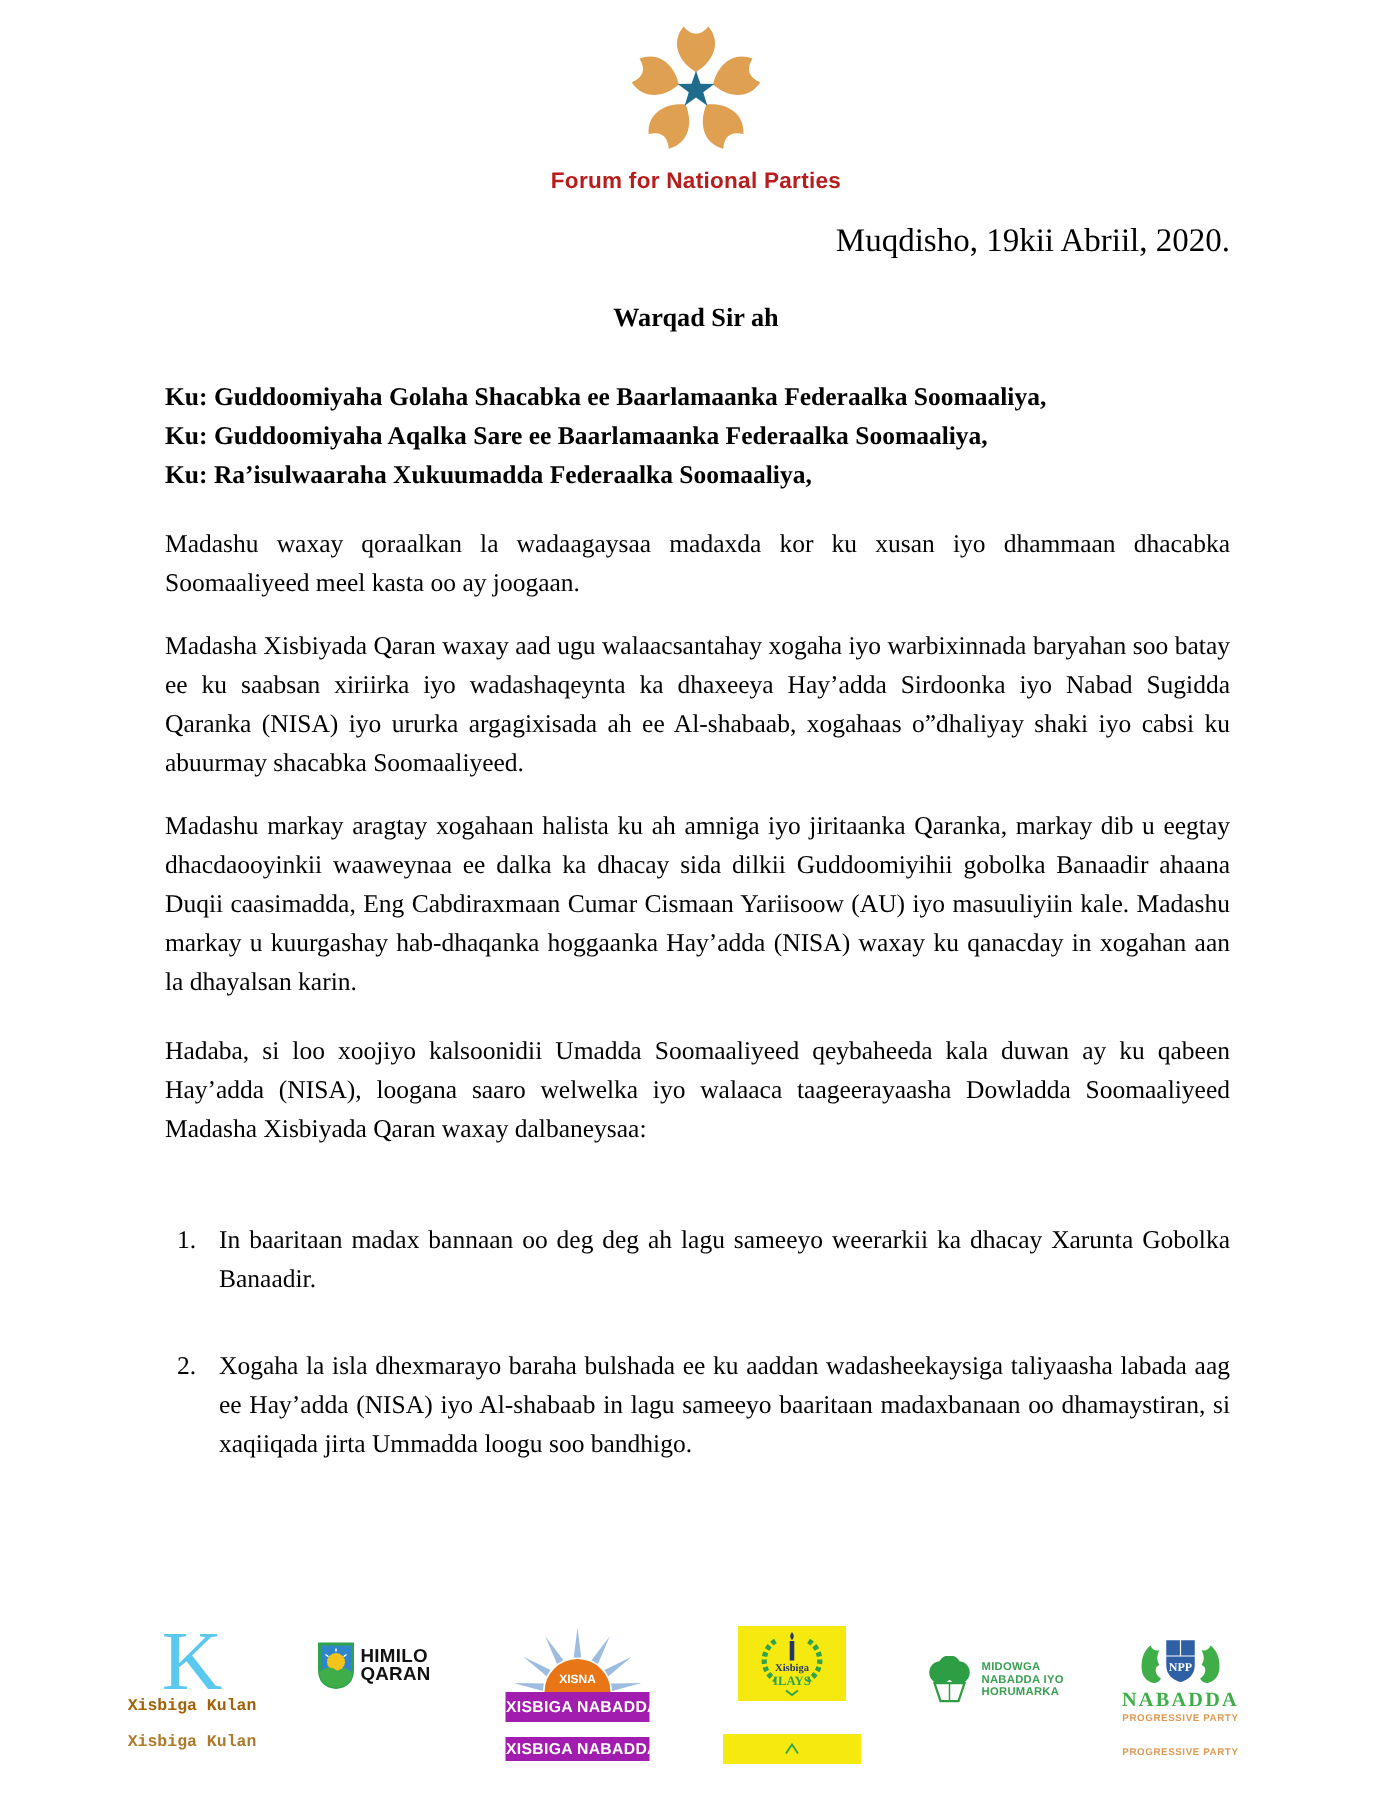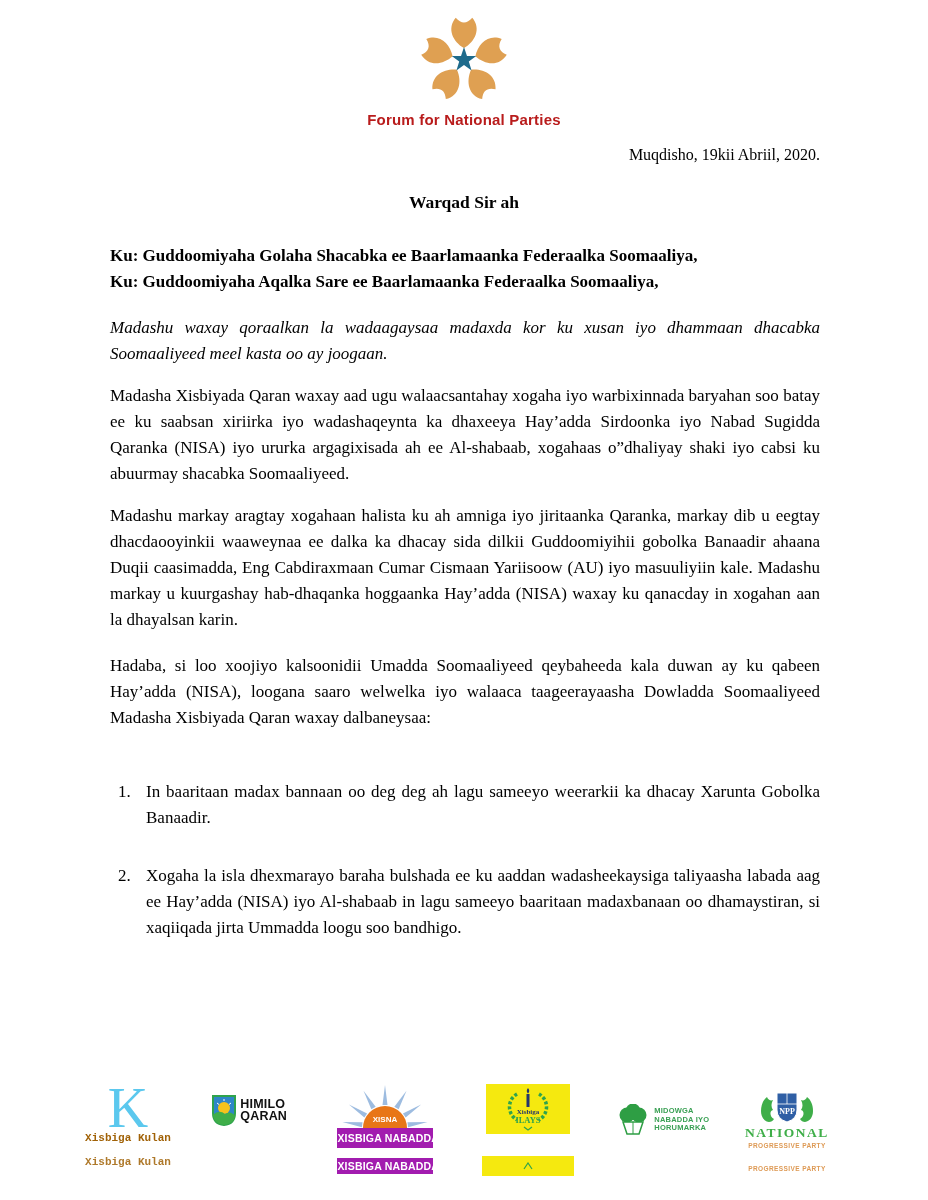--- a/index.html
+++ b/index.html
@@ -4,29 +4,29 @@
 <style>
   html,body{margin:0;padding:0;background:#ffffff;}
   body{width:928px;height:1200px;font-family:"Liberation Serif",serif;color:#000;position:relative;overflow:hidden;}
   .page{position:relative;width:928px;height:1200px;background:#fff;}
 
   
   .header{padding-top:14px;text-align:center;}
   .org-name{font-family:"Liberation Sans",sans-serif;font-weight:bold;font-size:16.5px;color:#1B7392;margin-top:2px;letter-spacing:.2px;}
   .org-sub{font-family:"Liberation Sans",sans-serif;font-weight:bold;font-size:15px;color:#b91c1c;margin-top:1px;letter-spacing:.2px;}
 
-  .dateline{margin-top:18px;padding-right:108px;text-align:right;font-size:16px;}
+  .dateline{margin-top:18px;padding-right:108px;text-align:right;font-size:22px;}
   .title{margin-top:28px;text-align:center;font-size:17.5px;font-weight:bold;}
 
   .recipients{margin-top:30px;padding-left:110px;padding-right:90px;}
   .addr{font-size:17px;font-weight:bold;line-height:26px;}
 
   .bodytext{padding-left:110px;padding-right:108px;}
   .para{font-size:17px;line-height:26px;text-align:justify;margin:16px 0 0 0;}
-  .para.first{margin-top:20px;font-style:italic;}
+  .para.first{margin-top:20px;}
   .para.last{margin-top:20px;}
 
   .list{padding-left:118px;padding-right:108px;margin-top:48px;}
   .li{display:flex;font-size:17px;line-height:26px;}
   .li + .li{margin-top:32px;}
   .num{flex:none;width:28px;}
   .litext{flex:1;text-align:justify;}
 
   
   .footer{position:absolute;top:1082px;left:95px;width:727px;display:flex;justify-content:space-between;align-items:flex-start;}
@@ -39,21 +39,21 @@
 
   .flogo-himilo{width:80px;margin-top:12px;}
   .himilo-row{display:flex;align-items:center;gap:3px;}
   .himilo-text{font-size:12.5px;font-weight:900;color:#111;line-height:12px;letter-spacing:.2px;}
 
   .flogo-xisna{width:96px;margin-top:2px;}
   .xisna-banner{width:96px;box-sizing:border-box;background:#a21caf;color:#fff;font-size:10.5px;font-weight:bold;text-align:center;padding:4px 0;letter-spacing:.2px;white-space:nowrap;}
   .xisna-banner.repeat{margin-top:10px;height:16px;padding:2px 0;overflow:hidden;}
 
   .flogo-ilays{width:92px;margin-top:2px;}
-  .ilays-flag{width:84px;height:50px;background:#F5E90F;display:flex;align-items:center;justify-content:center;}
+  .ilays-flag{width:72px;height:50px;background:#F5E90F;display:flex;align-items:center;justify-content:center;}
   .ilays-strip{width:92px;height:20px;background:#F5E90F;margin-top:22px;display:flex;align-items:center;justify-content:center;}
 
   .flogo-midowga{width:82px;margin-top:22px;}
   .mid-row{display:flex;align-items:center;gap:4px;}
   .mid-text{font-size:7.5px;font-weight:bold;color:#3AA054;line-height:8.5px;letter-spacing:.2px;white-space:nowrap;}
 
   .flogo-npp{width:70px;margin-top:8px;}
   .npp-name{font-family:"Liberation Serif",serif;font-size:13.5px;font-weight:bold;color:#3FAE49;letter-spacing:1.5px;margin-top:1px;white-space:nowrap;}
   .npp-sub{font-size:6.5px;font-weight:bold;color:#DE9A55;letter-spacing:.4px;margin-top:1px;white-space:nowrap;}
   .npp-sub.repeat{margin-top:16px;}
@@ -77,20 +77,21 @@
     <div class="org-sub">Forum for National Parties</div>
   </div>
 
   <div class="dateline">Muqdisho, 19kii Abriil, 2020.</div>
 
   <div class="title">Warqad Sir ah</div>
 
   <div class="recipients">
     <div class="addr">Ku: Guddoomiyaha Golaha Shacabka ee Baarlamaanka Federaalka Soomaaliya,</div>
     <div class="addr">Ku: Guddoomiyaha Aqalka Sare ee Baarlamaanka Federaalka Soomaaliya,</div>
+    <div class="addr">Ku: Ra’isulwaaraha Xukuumadda Federaalka Soomaaliya,</div>
   </div>
 
   <div class="bodytext">
     <p class="para first">Madashu waxay qoraalkan la wadaagaysaa madaxda kor ku xusan iyo dhammaan dhacabka Soomaaliyeed meel kasta oo ay joogaan.</p>
     <p class="para">Madasha Xisbiyada Qaran waxay aad ugu walaacsantahay xogaha iyo warbixinnada baryahan soo batay ee ku saabsan xiriirka iyo wadashaqeynta ka dhaxeeya Hay’adda Sirdoonka iyo Nabad Sugidda Qaranka (NISA) iyo ururka argagixisada ah ee Al-shabaab, xogahaas o”dhaliyay shaki iyo cabsi ku abuurmay shacabka Soomaaliyeed.</p>
     <p class="para">Madashu markay aragtay xogahaan halista ku ah amniga iyo jiritaanka Qaranka, markay dib u eegtay dhacdaooyinkii waaweynaa ee dalka ka dhacay sida dilkii Guddoomiyihii gobolka Banaadir ahaana Duqii caasimadda, Eng Cabdiraxmaan Cumar Cismaan Yariisoow (AU) iyo masuuliyiin kale. Madashu markay u kuurgashay hab-dhaqanka hoggaanka Hay’adda (NISA) waxay ku qanacday in xogahan aan la dhayalsan karin.</p>
     <p class="para last">Hadaba, si loo xoojiyo kalsoonidii Umadda Soomaaliyeed qeybaheeda kala duwan ay ku qabeen Hay’adda (NISA), loogana saaro welwelka iyo walaaca taageerayaasha Dowladda Soomaaliyeed Madasha Xisbiyada Qaran waxay dalbaneysaa:</p>
   </div>
 
   <div class="list">
@@ -190,19 +191,19 @@
       <svg width="64" height="34" viewBox="0 0 64 34" aria-hidden="true">
         <g fill="#3FAE49">
           <path d="M14 32 C9 31 6 27 6 21 C6 15 8 10 12 7 C13 10 16 11 18 10 C16 14 16 17 18 20 C14 21 15 27 19 29 C18 31 16 32 14 32 Z"></path>
           <path d="M50 32 C55 31 58 27 58 21 C58 15 56 10 52 7 C51 10 48 11 46 10 C48 14 48 17 46 20 C50 21 49 27 45 29 C46 31 48 32 50 32 Z"></path>
         </g>
         <path d="M22 3 h20 v17 q0 9 -10 12 q-10 -3 -10 -12 Z" fill="#2F5FA5" stroke="#ffffff" stroke-width="1"></path>
         <line x1="32" y1="3" x2="32" y2="14" stroke="#ffffff" stroke-width="0.8"></line>
         <line x1="22" y1="14" x2="42" y2="14" stroke="#ffffff" stroke-width="0.8"></line>
         <text x="32" y="24" text-anchor="middle" font-family="Liberation Serif, serif" font-size="8" font-weight="bold" fill="#ffffff">NPP</text>
       </svg>
-      <div class="npp-name">NATIONAL</div>
+      <div class="npp-name">NABADDA</div>
       <div class="npp-sub">PROGRESSIVE PARTY</div>
       <div class="npp-sub repeat">PROGRESSIVE PARTY</div>
     </div>
 
   </div>
 </div>
 
 </body></html>

